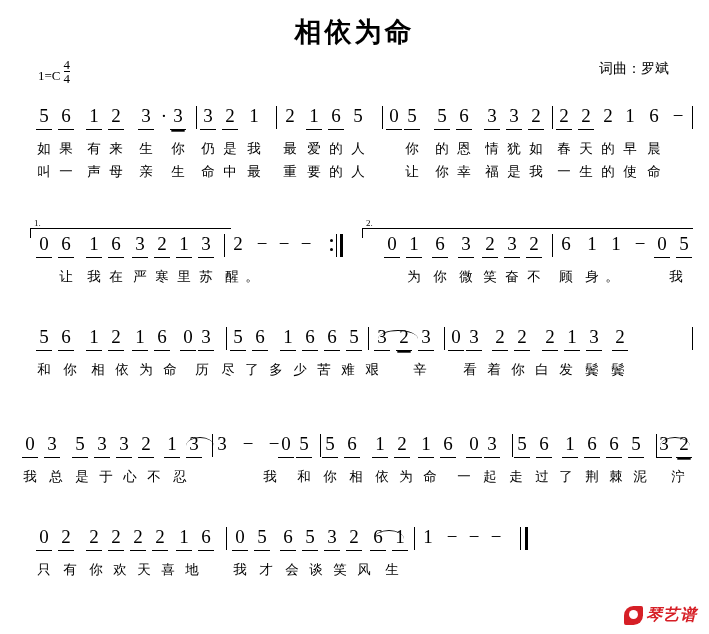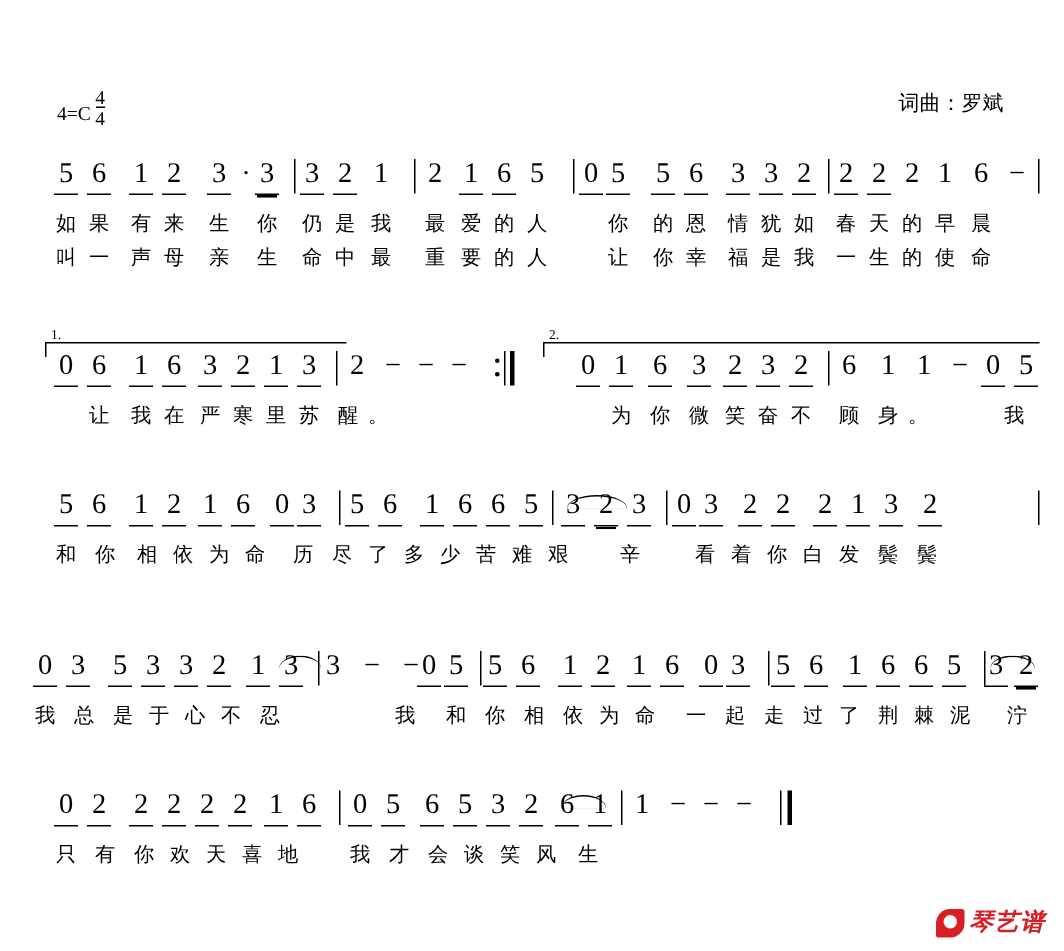--- a/index.html
+++ b/index.html
@@ -157,23 +157,24 @@
     color: #d61f26;
     letter-spacing: 1px;
     font-style: italic;
   }
 </style>
 </head>
 <body>
 
 <div class="page">
 
+  <div class="title">相依为命</div>
 
   <div class="key-sig">
-    <span>4=C</span><span class="time-sig"><span class="num">4</span><span class="den">4</span></span>
+    <span>1=C</span><span class="time-sig"><span class="num">4</span><span class="den">4</span></span>
   </div>
 
   <div class="composer">词曲：罗斌</div>
 
   <div class="system" id="sys1" style="top:104px">
     <div class="notes-row">
         <div class="tok u1" style="left: 36px; width: 16px;">5</div>
         <div class="tok u1" style="left: 58px; width: 16px;">6</div>
         <div class="tok u1" style="left: 86px; width: 16px;">1</div>
         <div class="tok u1" style="left: 108px; width: 16px;">2</div>

